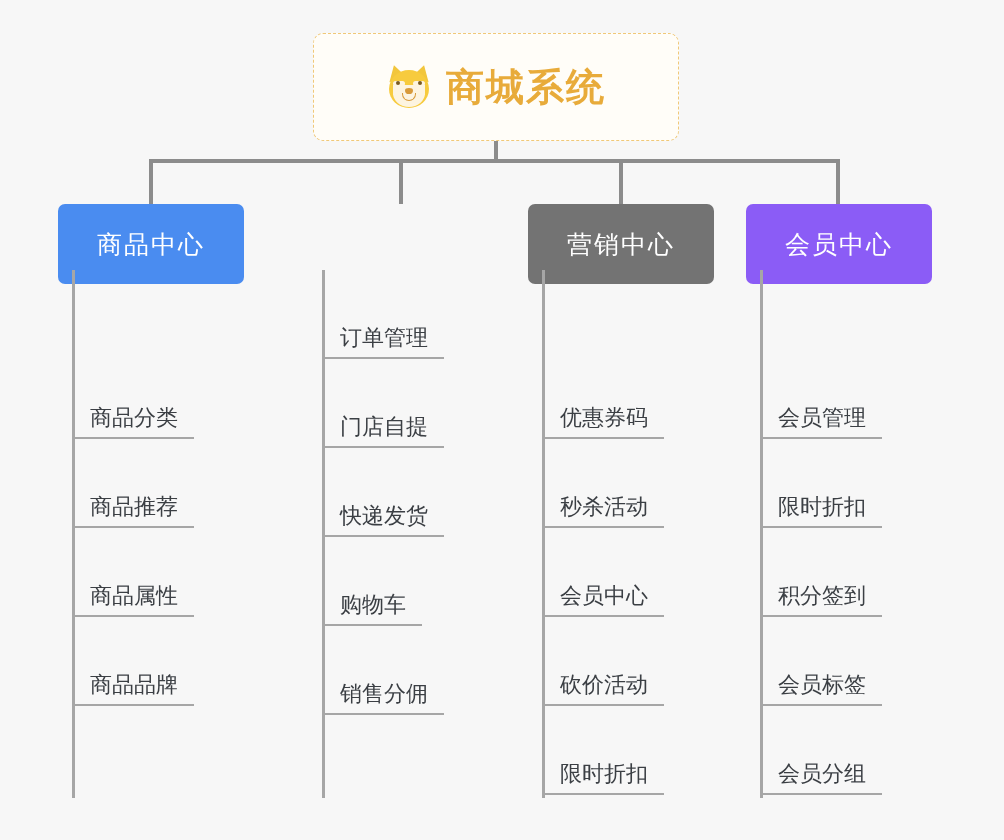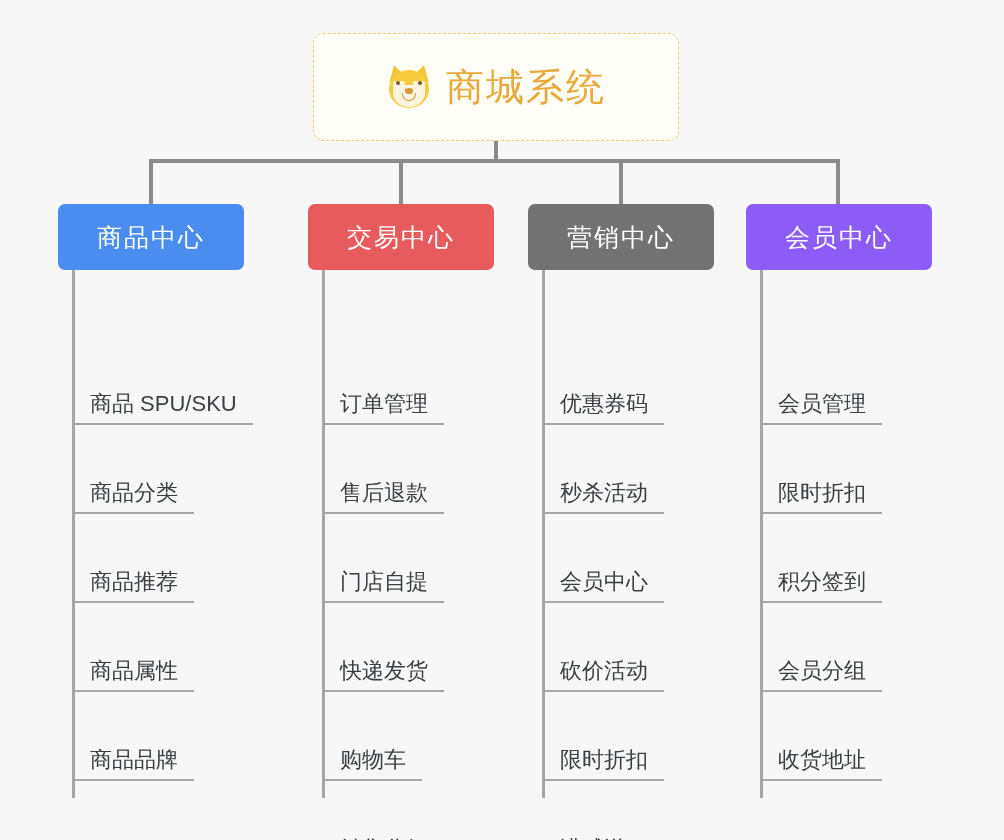--- a/index.html
+++ b/index.html
@@ -14,20 +14,21 @@
   
   #root-node {
     position: absolute;
     left: 313px; top: 33px;
     width: 366px; height: 108px;
     background: #fffdf8;
     border: 1px dashed #f0c878;
     border-radius: 10px;
     display: flex; align-items: center; justify-content: center;
     gap: 14px;
+    font-weight: bold;
   }
   #root-title {
     font-size: 38px;
     color: #e8ab3a;
     letter-spacing: 2px;
     line-height: 1;
     white-space: nowrap;
   }
 
   
@@ -82,21 +83,21 @@
 
   
   .conn { position: absolute; background: #8c8c8c; }
   #root-stem { left: 494px; top: 141px; width: 4px; height: 22px; }
   #bus-bar   { left: 149px; top: 159px; width: 691px; height: 4px; }
   .bus-drop  { top: 159px; width: 4px; height: 45px; }
 
   
   .column { position: absolute; top: 204px; width: 186px; }
   .cat-header {
-    width: 186px; height: 66px;
+    width: 186px; height: 80px;
     border-radius: 7px;
     display: flex; align-items: center; justify-content: center;
     color: #ffffff;
     font-size: 25px;
     letter-spacing: 2px;
     white-space: nowrap;
   }
   .spine {
     position: absolute; left: 14px; top: 66px;
     width: 3px; height: 528px;
@@ -147,48 +148,39 @@
   <div class="conn bus-drop" style="left:619px"></div>
   <div class="conn bus-drop" style="left:836px"></div>
 
   <div class="column" style="left:58px">
     <div class="cat-header" style="background:#4a8cf0">
       <span>商品中心</span>
     </div>
     <div class="spine"></div>
     <div class="items">
       <div class="item">
-          <span class="item-label">商品 SPU/SKU</span>
-        </div>
-      <div class="item">
           <span class="item-label">商品分类</span>
         </div>
       <div class="item">
           <span class="item-label">商品推荐</span>
         </div>
       <div class="item">
           <span class="item-label">商品属性</span>
         </div>
       <div class="item">
           <span class="item-label">商品品牌</span>
         </div>
     </div>
   </div>
 
   <div class="column" style="left:308px">
-    <div class="cat-header" style="background:#e85b5c">
-      <span>交易中心</span>
-    </div>
     <div class="spine"></div>
     <div class="items">
       <div class="item">
           <span class="item-label">订单管理</span>
-        </div>
-      <div class="item">
-          <span class="item-label">售后退款</span>
         </div>
       <div class="item">
           <span class="item-label">门店自提</span>
         </div>
       <div class="item">
           <span class="item-label">快递发货</span>
         </div>
       <div class="item">
           <span class="item-label">购物车</span>
         </div>
@@ -234,20 +226,23 @@
       <div class="item">
           <span class="item-label">会员管理</span>
         </div>
       <div class="item">
           <span class="item-label">限时折扣</span>
         </div>
       <div class="item">
           <span class="item-label">积分签到</span>
         </div>
       <div class="item">
+          <span class="item-label">会员标签</span>
+        </div>
+      <div class="item">
           <span class="item-label">会员分组</span>
         </div>
       <div class="item">
           <span class="item-label">收货地址</span>
         </div>
     </div>
   </div>
 
 </div>
 

